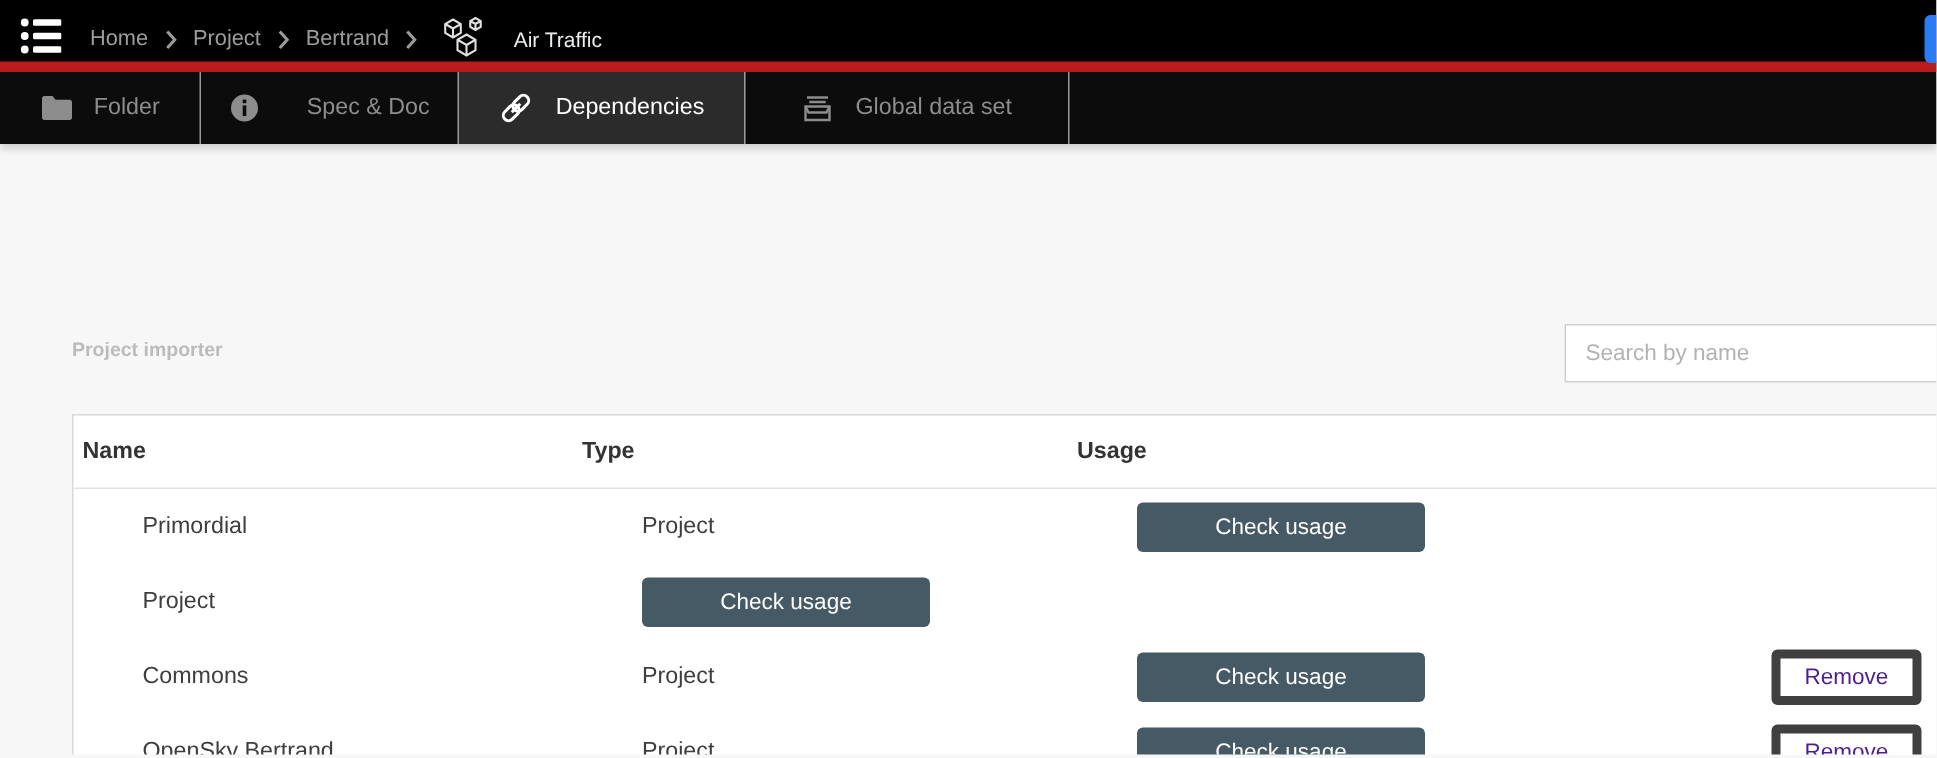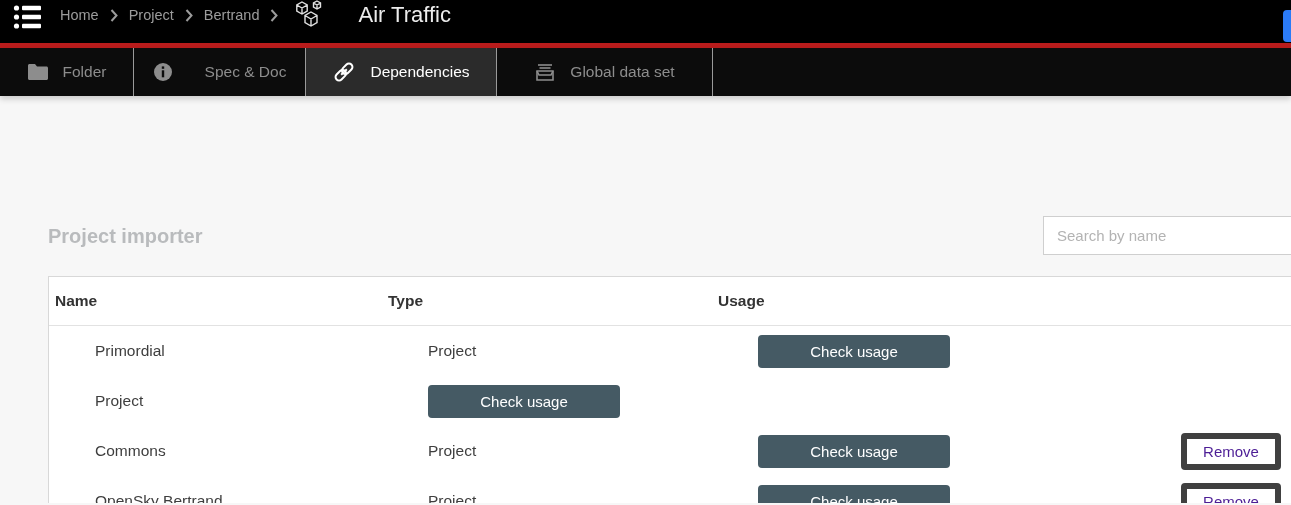--- a/index.html
+++ b/index.html
@@ -1,46 +1,46 @@
 <!DOCTYPE html>
 <html><head>
 <meta charset="utf-8">
 <style>
   * { margin:0; padding:0; box-sizing:border-box; }
   html,body { width:1291px; height:505px; overflow:hidden; background:#f7f7f7;
               font-family:"Liberation Sans", sans-serif; }
 
   
-  .topbar { height:48px; background:#000; display:flex; align-items:flex-start;
-            border-bottom:5px solid #b91c1c; position:relative; }
+  .topbar { height:48px; background:#000; display:flex; align-items:flex-end;
+            border-bottom:7px solid #b91c1c; position:relative; }
   .menu-btn { margin-left:10px; width:34px; height:34px; display:flex;
               align-items:center; justify-content:center; cursor:pointer; }
   .breadcrumb { display:flex; align-items:center; margin-left:16px; gap:11px; }
   .crumb { color:#9c9c9c; font-size:14.5px; cursor:pointer; }
   .crumb-sep { display:flex; align-items:center; }
   .page-icon { margin-left:4px; display:flex; align-items:center; }
-  .current-page { color:#ececec; font-size:22px; margin-left:22px; }
+  .current-page { color:#ececec; font-size:14px; margin-left:6px; }
   .topbar-blue { position:absolute; right:0; top:10px; width:8px; height:32px;
                  background:#2b7bf7; border-radius:4px 0 0 4px; cursor:pointer; }
 
   
   .tabbar { height:48px; background:#0c0c0c; display:flex;
             box-shadow:0 3px 6px rgba(0,0,0,0.18); position:relative; z-index:2; }
   .tab { display:flex; align-items:center; justify-content:center; gap:14px;
          border-right:1px solid #9a9a9a; color:#8d8d8d; font-size:15.5px;
          cursor:pointer; }
   .tab.active { background:#2b2b2b; color:#fff; }
   .tab-folder { width:134px; }
   .tab-spec   { width:172px;gap:32px; }
   .tab-deps   { width:191px; }
   .tab-global { width:216px; }
 
   
   .content { position:relative; height:407px; background:#f7f7f7; overflow:hidden; }
-  .page-title { position:absolute; left:48px; top:129px; font-size:20px;
+  .page-title { position:absolute; left:48px; top:129px; font-size:13px;
                 font-weight:bold; color:#b9bbbd; }
   .search-input { position:absolute; left:1043px; top:120px; width:280px; height:39px;
                   border:1px solid #cfcfcf; background:#fff; padding:0 13px;
                   font-size:15px; color:#444; outline:none;
                   font-family:"Liberation Sans", sans-serif; }
   .search-input::placeholder { color:#b3b3b3; }
 
   .table-panel { position:absolute; left:48px; top:180px; right:-2px; bottom:-4px;
                  background:#fff; border:1px solid #d8d8d8; }
   .thead, .trow { display:grid; grid-template-columns:333px 330px 1fr 120px;

